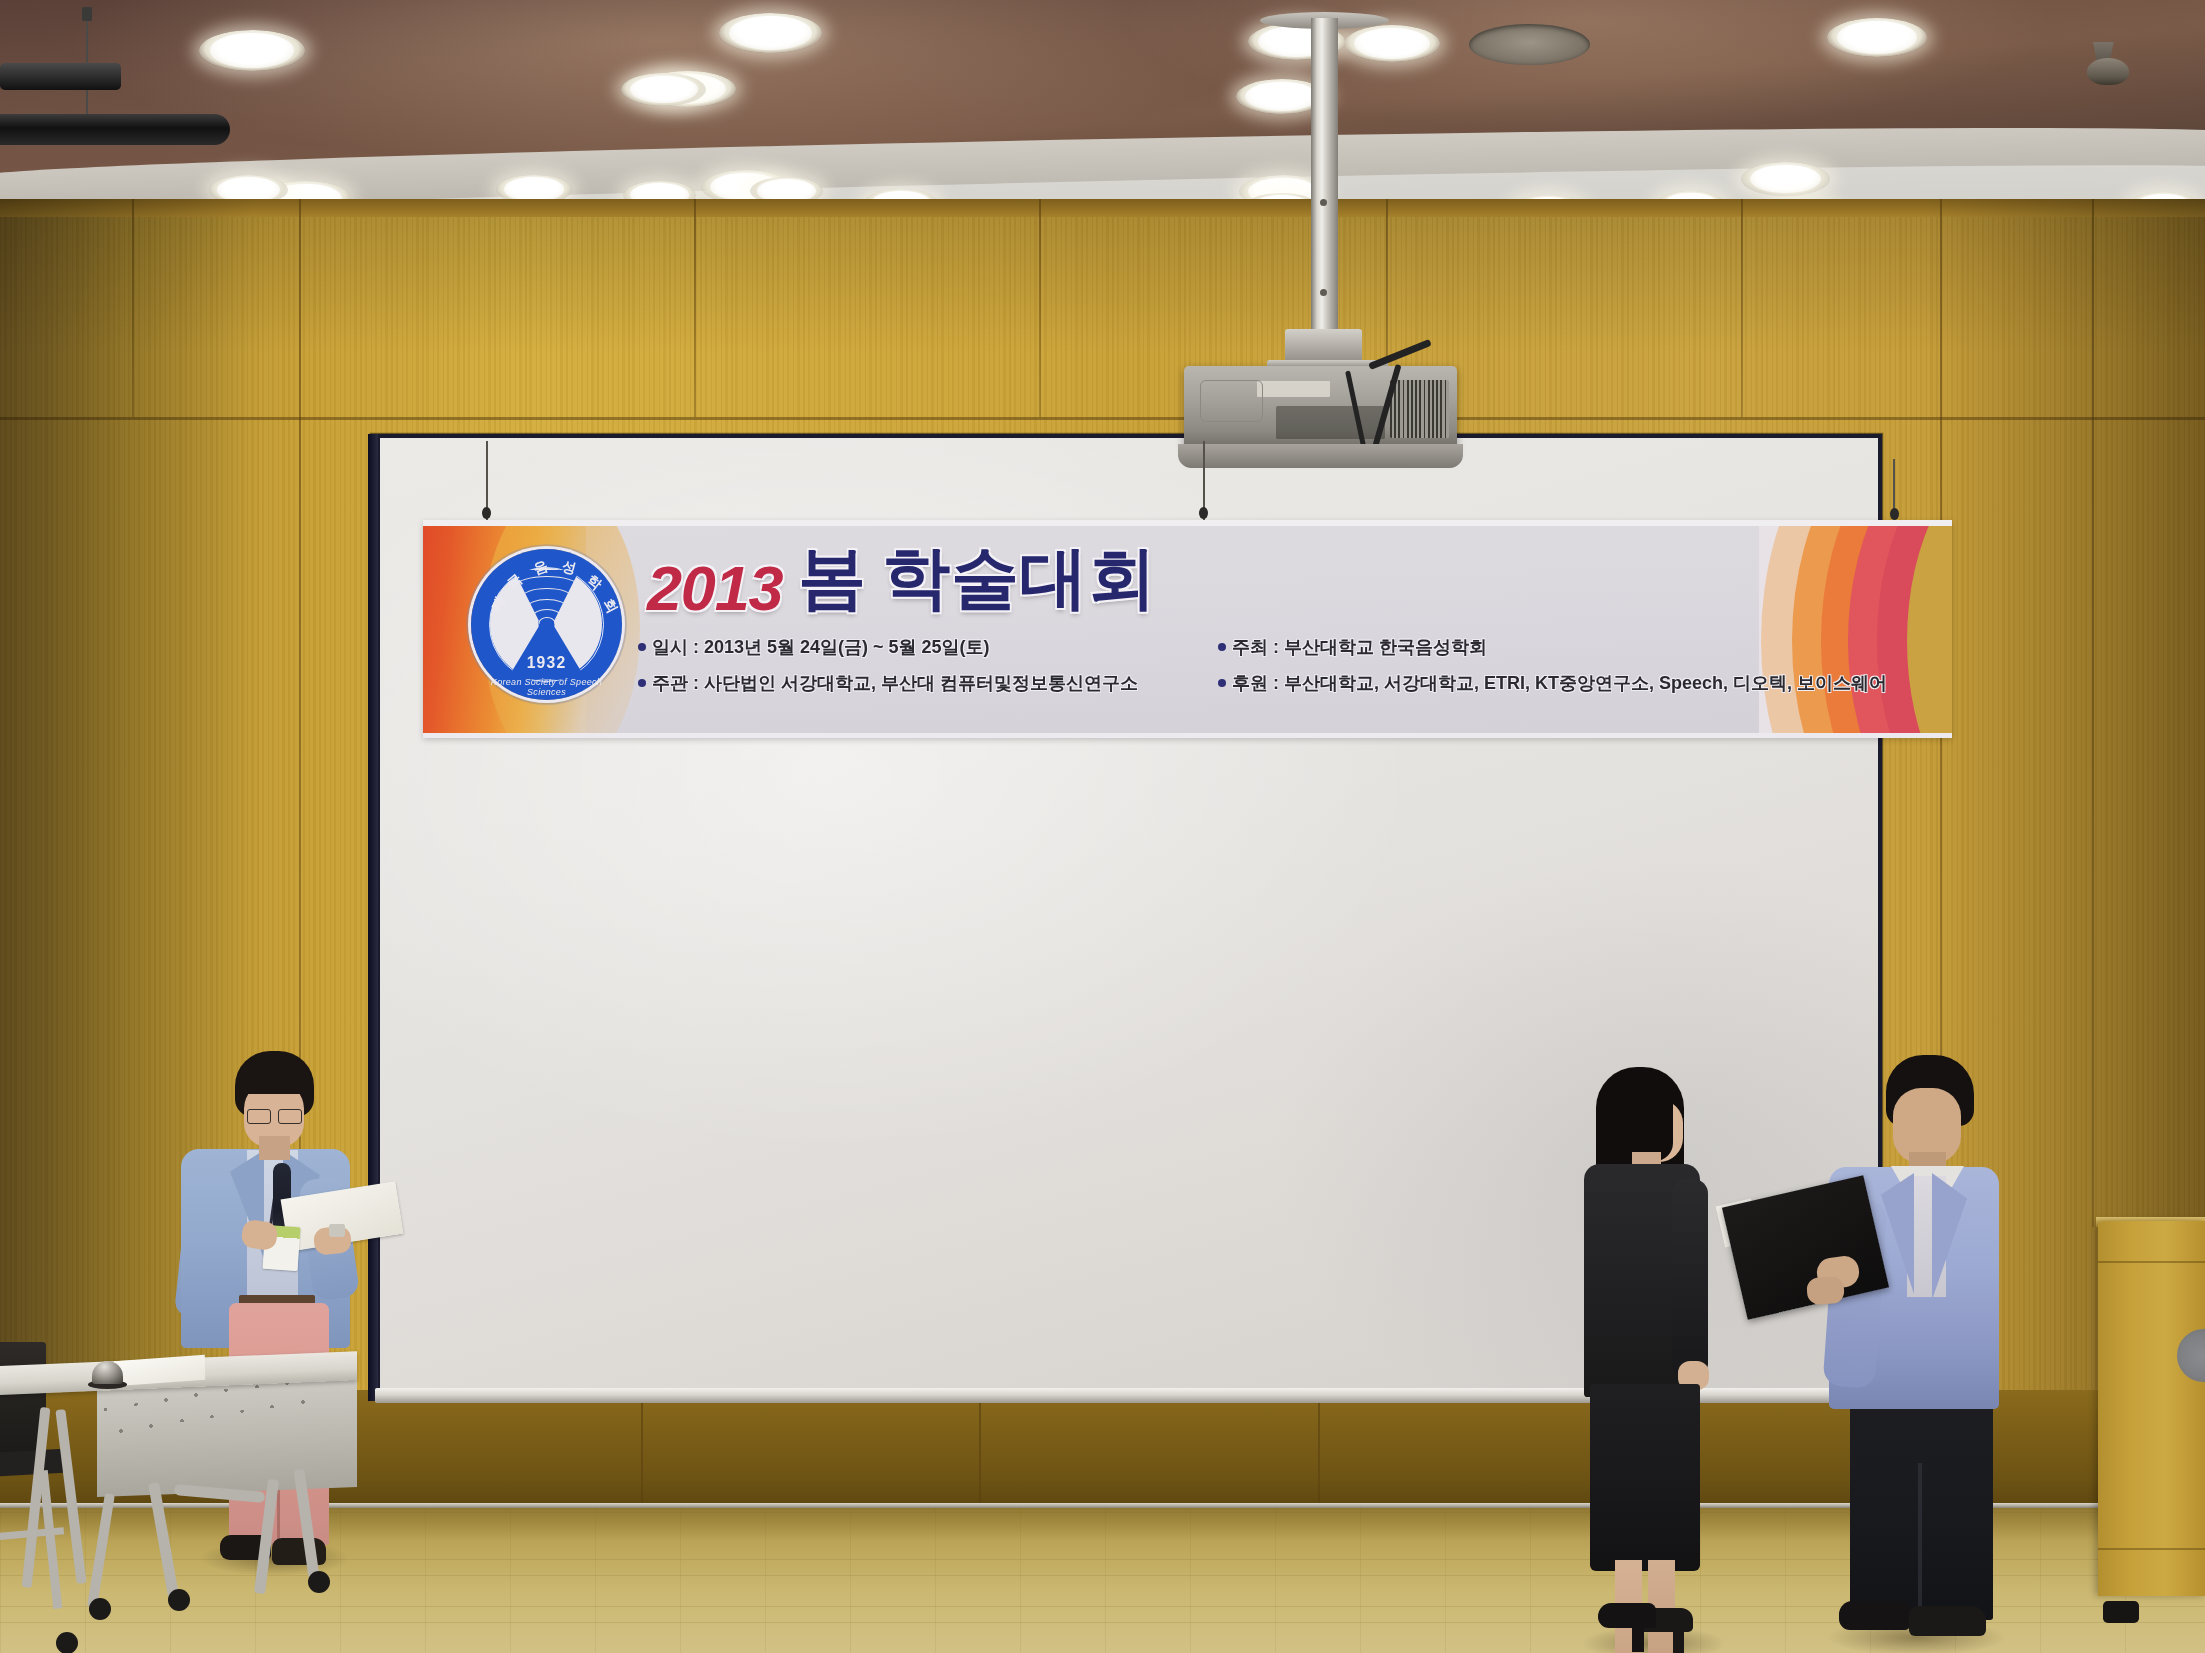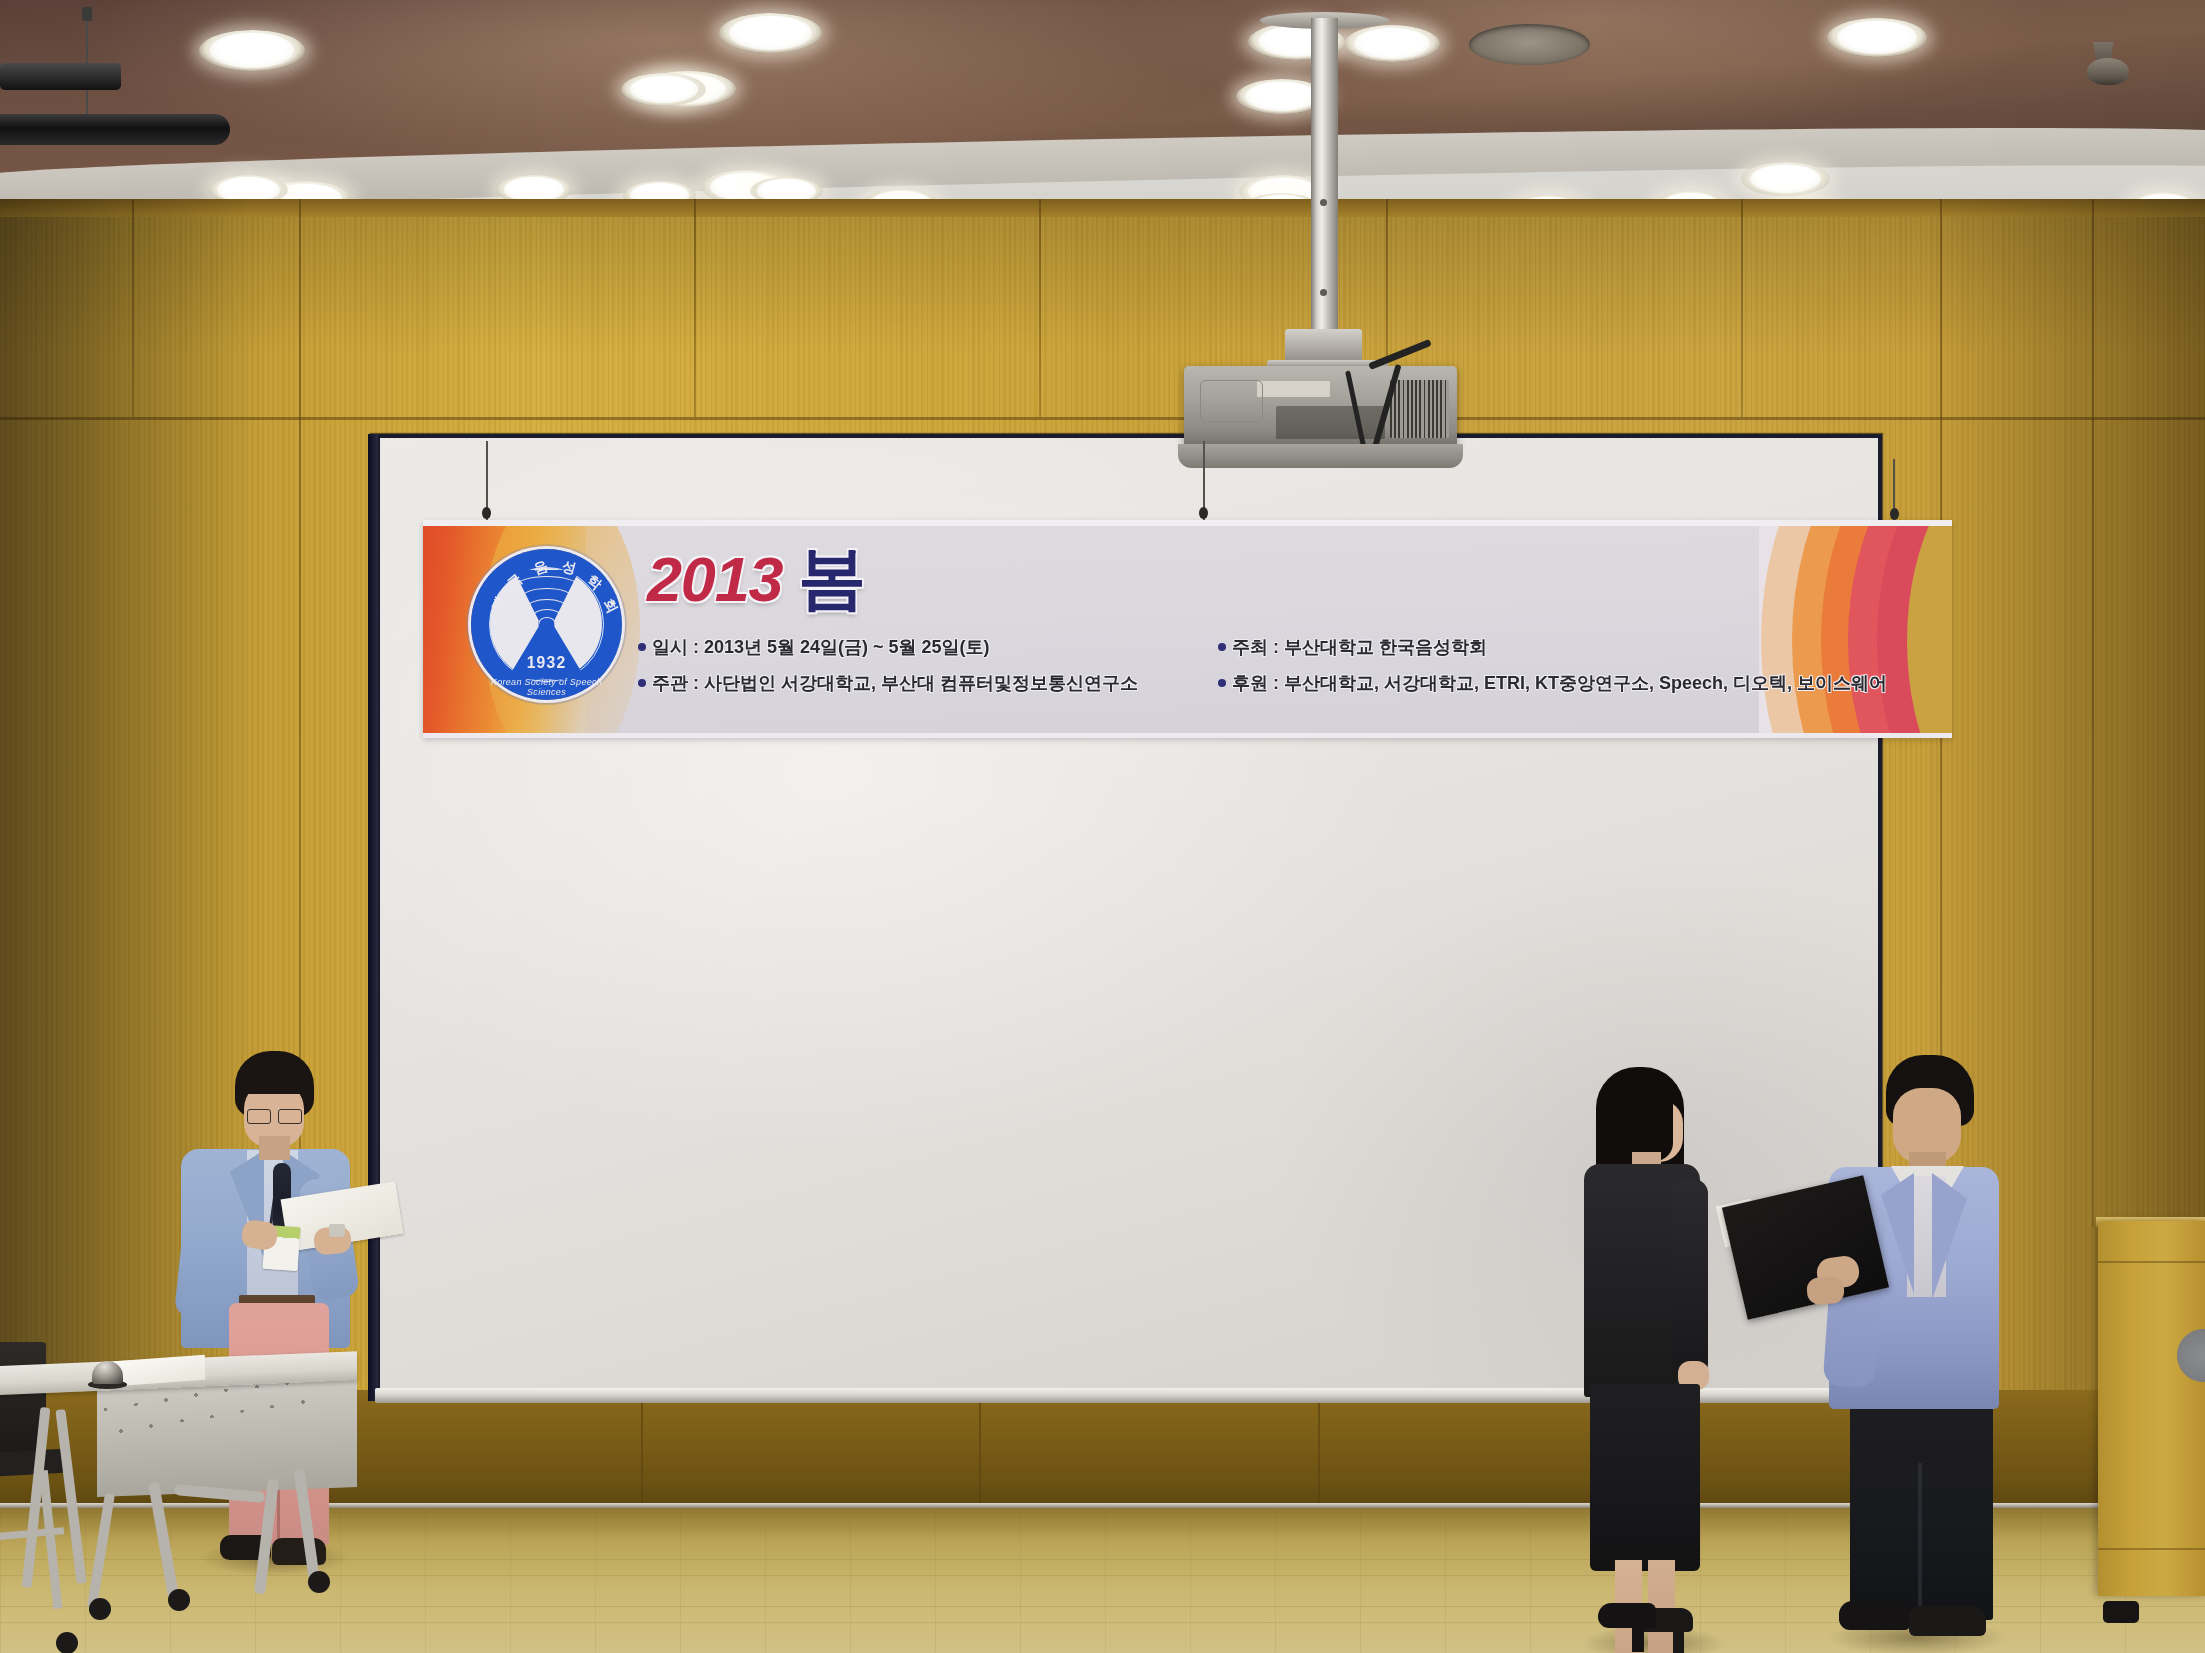--- a/index.html
+++ b/index.html
@@ -251,21 +251,21 @@
   .kr-5{ left:116px; top:25.4px;  transform:rotate(38deg);}
   .kr-6{ left:132px; top:48px;  transform:rotate(62deg);}
   .emblem-en {
     position:absolute; left:0; bottom:3px; width:100%; text-align:center;
     color:#eceaf0; font-size:9px; font-style:italic; letter-spacing:0.3px;
   }
 
   
   .b-title {
     position:absolute; left:224px; top:13.3px;
-    display:flex; align-items:center; gap:15.7px;
+    display:flex; align-items:flex-end; gap:15.7px;
     white-space:nowrap;
   }
   .t-year {
     font-size:63px; font-weight:bold; font-style:italic;
     color:#c02a46; letter-spacing:-1.2px;
     text-shadow: -1.8px -1.8px 0 #f4f2f6, 1.8px -1.8px 0 #f4f2f6, -1.8px 1.8px 0 #f4f2f6,
                   1.8px 1.8px 0 #f4f2f6, 0 3px 4.8px rgba(0,0,0,.28);
   }
   .t-green {
     font-size:68px; font-weight:bold; color:#1d6b35; letter-spacing:0.6px;
@@ -802,20 +802,21 @@
         <div class="emblem-kr kr-4">성</div>
         <div class="emblem-kr kr-5">학</div>
         <div class="emblem-kr kr-6">회</div>
         <div class="emblem-year">1932</div>
         <div class="emblem-en">Korean Society of Speech Sciences</div>
       </div>
 
       <div class="b-title">
         <span class="t-year">2013</span>
         <span class="t-blue">봄</span>
+        <span class="t-blue">학술대회</span>
       </div>
 
       <div class="b-details">
         <div class="b-row">
           <div class="b-col-l">
             <div class="b-item">
               <span class="b-bullet"></span>
               <span class="b-text">일시 : 2013년 5월 24일(금) ~ 5월 25일(토)</span>
             </div>
           </div>

